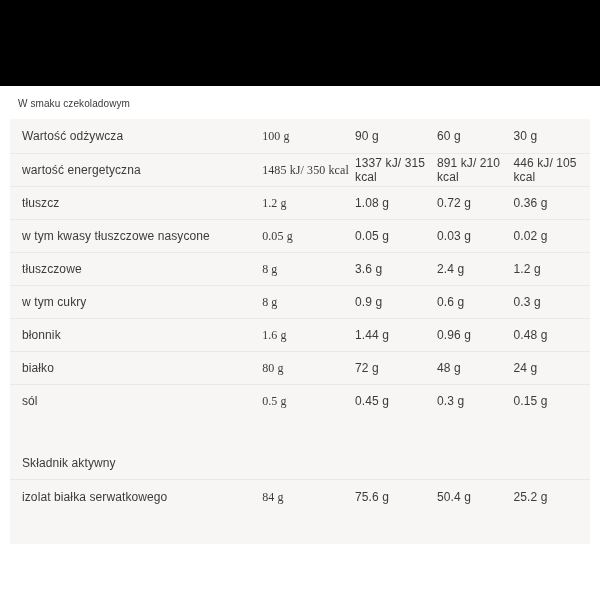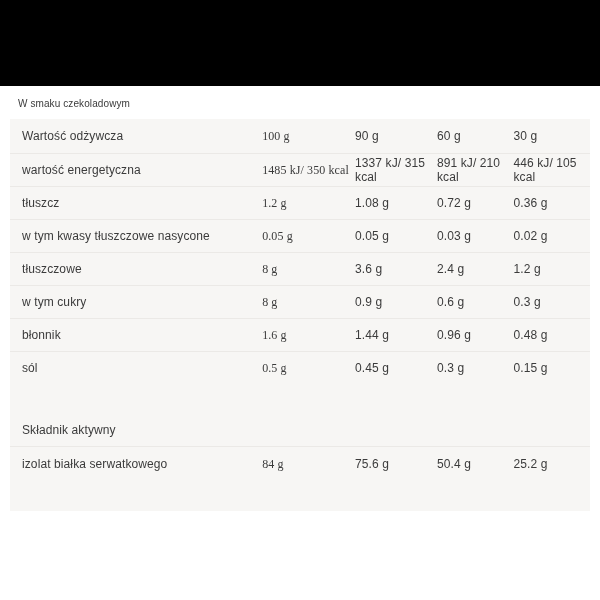--- a/index.html
+++ b/index.html
@@ -130,20 +130,27 @@
         </tr>
 
         <tr>
           <td class="c0">błonnik</td>
           <td class="c1">1.6 g</td>
           <td class="c2">1.44 g</td>
           <td class="c3">0.96 g</td>
           <td class="c4">0.48 g</td>
         </tr>
 
+        <tr>
+          <td class="c0">białko</td>
+          <td class="c1">80 g</td>
+          <td class="c2">72 g</td>
+          <td class="c3">48 g</td>
+          <td class="c4">24 g</td>
+        </tr>
 
         <tr class="no-rule">
           <td class="c0">sól</td>
           <td class="c1">0.5 g</td>
           <td class="c2">0.45 g</td>
           <td class="c3">0.3 g</td>
           <td class="c4">0.15 g</td>
         </tr>
 
         <tr class="spacer">

